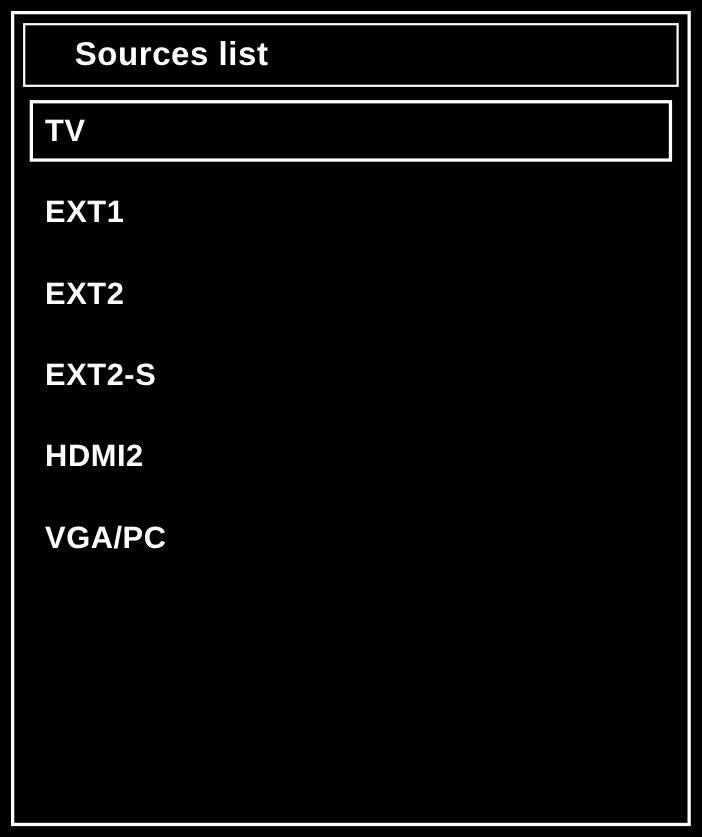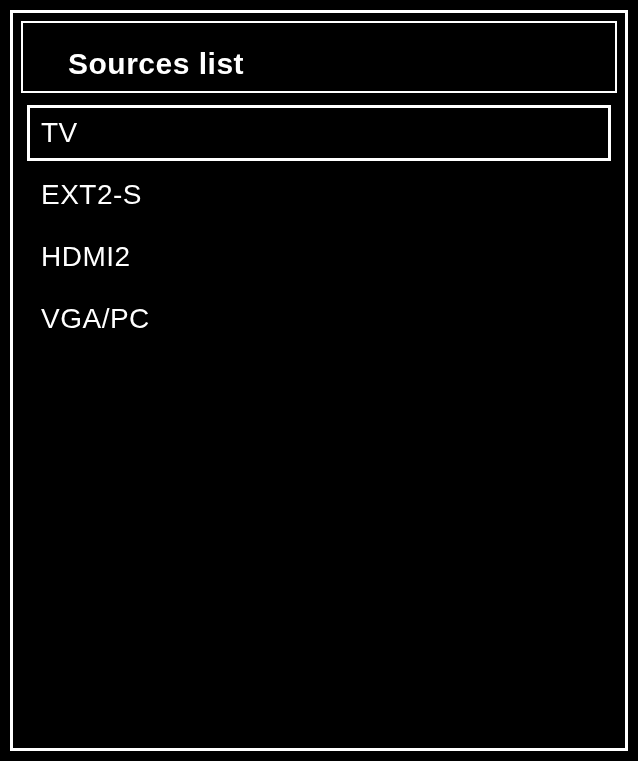--- a/index.html
+++ b/index.html
@@ -19,49 +19,51 @@
       position: absolute;
       top: 10px;
       left: 10px;
       right: 10px;
       bottom: 10px;
       border: 3px solid #fff;
       padding: 8px;
     }
     .title-bar {
       border: 2px solid #fff;
-      padding: 24px 20px 10px 45px;
+      padding: 10px 20px 10px 45px;
       margin-bottom: 12px;
     }
     .title-text {
       font-size: 30px;
       font-weight: bold;
       letter-spacing: 0.5px;
     }
     .list-container {
       padding: 0 6px;
     }
     .list-item {
       font-size: 28px;
-      font-weight: normal;
+      font-weight: bold;
       padding: 12px 14px;
-      margin-bottom: 6px;
+      margin-bottom: 18px;
       letter-spacing: 0.5px;
     }
     .list-item.selected {
       border: 3px solid #fff;
       padding: 9px 11px;
     }
   </style>
 </head>
 <body>
 
 <div class="outer-frame">
   <div class="title-bar">
     <div class="title-text">Sources list</div>
   </div>
   <div class="list-container">
     <div class="list-item selected">TV</div>
+    <div class="list-item">EXT1</div>
+    <div class="list-item">EXT2</div>
     <div class="list-item">EXT2-S</div>
     <div class="list-item">HDMI2</div>
     <div class="list-item">VGA/PC</div>
   </div>
 </div>
 
 </body></html>

